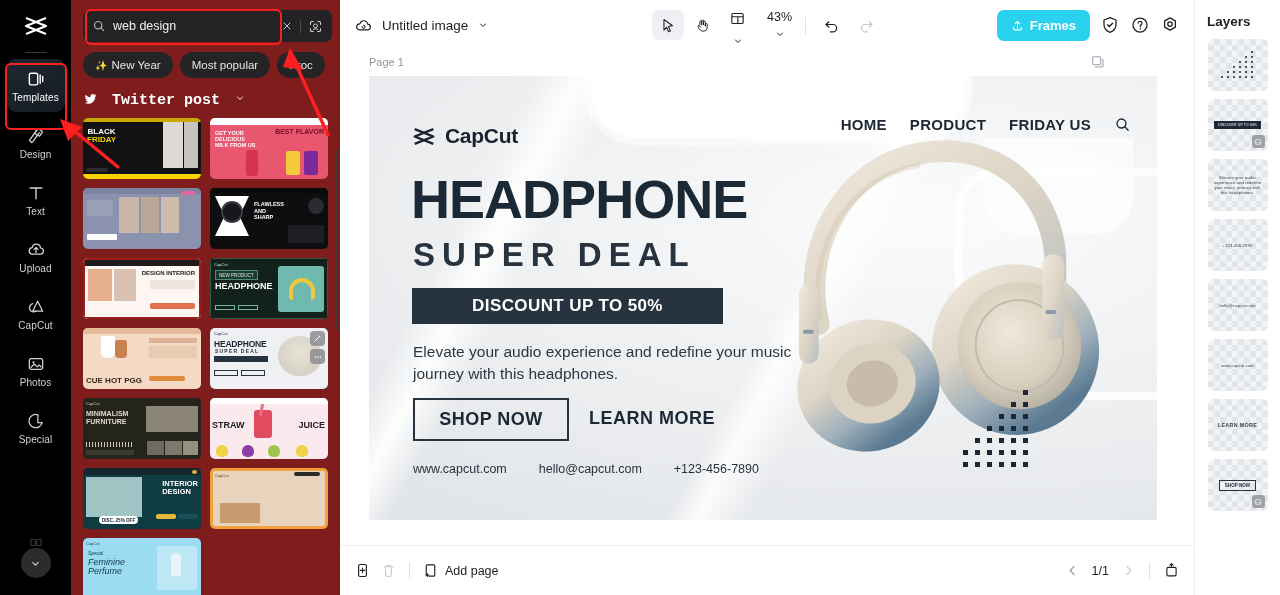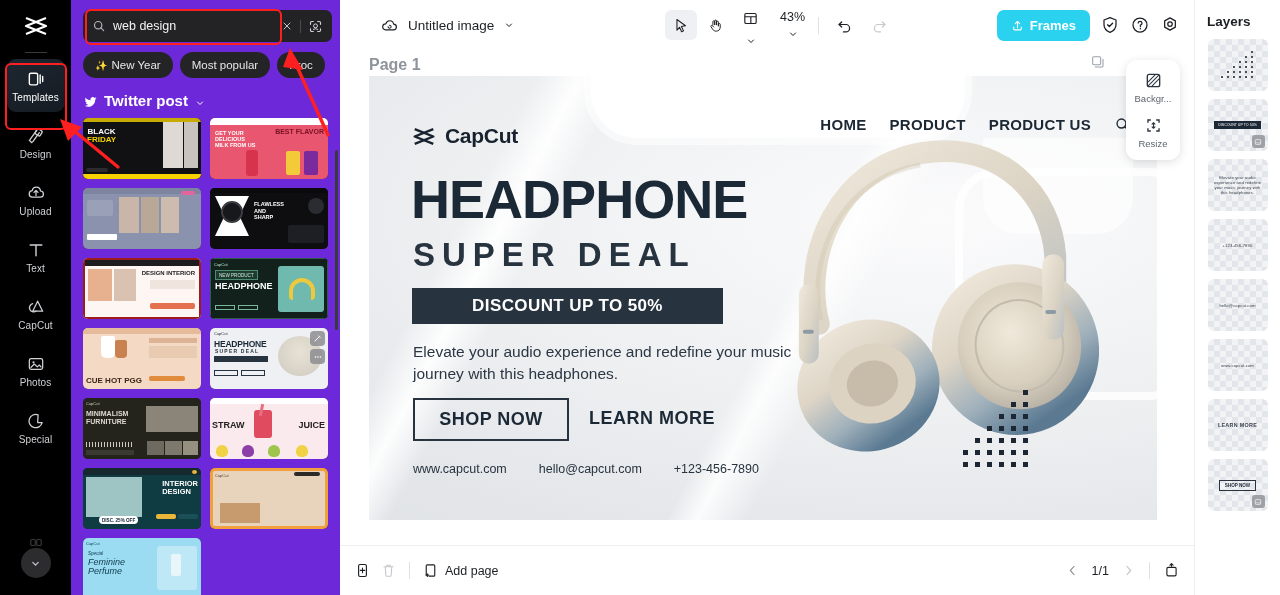--- a/index.html
+++ b/index.html
@@ -30,21 +30,21 @@
   .rail-item svg { display: block; }
   .rail-more {
     width: 30px; height: 30px; border-radius: 50%; background: #2c2c2e;
     display: flex; align-items: center; justify-content: center;
     position: absolute; bottom: 17px; cursor: pointer;
   }
   .rail-peek { position: absolute; bottom: 45px; width: 100%; display:flex; justify-content:center; opacity:.5;}
 
   
   .panel {
-    width: 269px; flex: 0 0 269px; height: 595px; background: #6d28d9;
+    width: 269px; flex: 0 0 269px; height: 595px; background: #7f1d1d;
     position: relative; display: flex; flex-direction: column;
   }
   .panel-top { padding: 10px 12px 0 12px; display: flex; align-items: center; gap: 8px; }
   .search-box {
     flex: 1; height: 32px; background: #232326; border-radius: 7px;
     display: flex; align-items: center; padding: 0 9px; gap: 7px;
   }
   .search-box input {
     flex: 1; background: transparent; border: 0; outline: none;
     color: #f2f2f2; font-size: 12.5px; font-family: "Liberation Sans", sans-serif;
@@ -56,22 +56,22 @@
     width: 32px; height: 32px; border-radius: 7px; background: #232326;
     display: flex; align-items: center; justify-content: center; cursor: pointer;
   }
   .chips { display: flex; gap: 7px; padding: 10px 0 0 12px; overflow: hidden; }
   .chip {
     height: 26px; background: #242427; border-radius: 13px; color: #e6e6e8;
     font-size: 11.5px; display: flex; align-items: center; gap: 4px;
     padding: 0 12px; white-space: nowrap; cursor: pointer;
   }
   .cat-head {
-    display: flex; align-items: flex-end; gap: 6px;
-    padding: 14px 12px 9px 12px; cursor: pointer;
+    display: flex; align-items: flex-start; gap: 14px;
+    padding: 14px 12px 9px 12px; cursor: pointer; font-family: Liberation Mono, monospace;
   }
   .cat-head .t { color: #fff; font-size: 15px; font-weight: bold; }
   .grid {
     display: grid; grid-template-columns: 1fr 1fr; gap: 9px;
     padding: 0 12px 10px 12px; overflow: hidden; flex: 1;
   }
   .thumb {
     height: 61px; border-radius: 5px; overflow: hidden; position: relative;
     cursor: pointer; background: #1c1c1f;
   }
@@ -81,21 +81,21 @@
         display:flex;align-items:center;justify-content:center;}
   .panel-scroll {
     position: absolute; right: 2px; top: 150px; width: 3px; height: 180px;
     background: #3a3a3e; border-radius: 2px;
   }
 
   
   .main { flex: 1; height: 595px; background: #fff; display: flex; flex-direction: column; position: relative; }
   .topbar {
     height: 50px; display: flex; align-items: center; padding: 0 14px;
-    background: #fff; position: relative; flex: 0 0 50px; margin-left: 26px;
+    background: #fff; position: relative; flex: 0 0 50px;
   }
   .doc-title { display: flex; align-items: center; gap: 9px; cursor: pointer; }
   .doc-title .nm { font-size: 13.5px; color: #1c1f23; }
   .topbar-center {
     position: absolute; left: 0; right: 0; display: flex; justify-content: center;
     align-items: center; gap: 3px; pointer-events: none;
   }
   .topbar-center > * { pointer-events: auto; flex-direction: column; }
   .tool {
     width: 32px; height: 30px; border-radius: 6px; display: flex;
@@ -108,21 +108,21 @@
   .topbar-right { margin-left: auto; display: flex; align-items: center; gap: 10px; }
   .export-btn {
     height: 31px; background: #2ad2ef; border-radius: 7px; color: #fff;
     font-size: 13px; font-weight: bold; display: flex; align-items: center;
     gap: 6px; padding: 0 14px; cursor: pointer; border: 0;
     font-family: "Liberation Sans", sans-serif;
   }
 
   
   .canvas-area { flex: 1; background: #fff; position: relative; }
-  .page-label { position: absolute; left: 29px; top: 6px; font-size: 16px; color: #8e949c; font-weight: bold; }
+  .page-label { position: absolute; left: 29px; top: 6px; font-size: 11px; color: #8e949c; }
   .page-icon-tr { position: absolute; right: 88px; top: 4px; cursor: pointer; }
   .artboard {
     position: absolute; left: 29px; top: 26px; width: 788px; height: 444px;
     overflow: hidden; background: #e9eaec;
   }
   .ab-bg {
     position: absolute; inset: 0;
     background:
       linear-gradient(118deg, rgba(255,255,255,0) 52%, rgba(255,255,255,.85) 55%, rgba(255,255,255,0) 60%),
       radial-gradient(120% 90% at 72% 32%, #fbfbfc 0%, #eceef0 55%, #dfe2e6 100%);
@@ -261,31 +261,31 @@
         <svg width="20" height="20" viewBox="0 0 24 24" fill="none">
           <path d="M5 16 L13 5 M8 19 L16 8" stroke="#cfd2d6" stroke-width="1.6" stroke-linecap="round"></path>
           <rect x="12" y="4" width="7" height="7" rx="1.5" stroke="#cfd2d6" stroke-width="1.6" transform="rotate(32 15 7)"></rect>
           <path d="M4 17 L7 20" stroke="#cfd2d6" stroke-width="1.6" stroke-linecap="round"></path>
         </svg>
         <span class="lbl">Design</span>
       </div>
 
       <div class="rail-item">
         <svg width="20" height="20" viewBox="0 0 24 24" fill="none">
+          <path d="M5 6 H19 M12 6 V19" stroke="#cfd2d6" stroke-width="1.7" stroke-linecap="round"></path>
+        </svg>
+        <span class="lbl">Text</span>
+      </div>
+
+      <div class="rail-item">
+        <svg width="20" height="20" viewBox="0 0 24 24" fill="none">
           <path d="M7 17 A4 4 0 0 1 7.5 9.1 A5 5 0 0 1 17.4 9.6 A3.6 3.6 0 0 1 17 17 Z" stroke="#cfd2d6" stroke-width="1.5" stroke-linejoin="round"></path>
           <path d="M12 15 V9 M9.6 11.3 L12 8.9 L14.4 11.3" stroke="#cfd2d6" stroke-width="1.5" stroke-linecap="round" stroke-linejoin="round"></path>
         </svg>
         <span class="lbl">Upload</span>
-      </div>
-
-      <div class="rail-item">
-        <svg width="20" height="20" viewBox="0 0 24 24" fill="none">
-          <path d="M5 6 H19 M12 6 V19" stroke="#cfd2d6" stroke-width="1.7" stroke-linecap="round"></path>
-        </svg>
-        <span class="lbl">Text</span>
       </div>
 
       <div class="rail-item">
         <svg width="20" height="20" viewBox="0 0 24 24" fill="none">
           <path d="M14 5 L20 17 H8 Z" stroke="#cfd2d6" stroke-width="1.5" stroke-linejoin="round"></path>
           <path d="M8 8 A5 5 0 1 0 12 17" stroke="#cfd2d6" stroke-width="1.5" stroke-linecap="round"></path>
         </svg>
         <span class="lbl">CapCut</span>
       </div>
 
@@ -717,21 +717,21 @@
           <svg width="26" height="21" viewBox="0 0 28 22" fill="none">
             <path d="M4 3 L24 11 L4 19" stroke="#18222e" stroke-width="2.6" fill="none" stroke-linejoin="round"></path>
             <path d="M24 3 L4 11 L24 19" stroke="#18222e" stroke-width="2.6" fill="none" stroke-linejoin="round"></path>
           </svg>
           <span class="txt">CapCut</span>
         </div>
 
         <div class="ab-nav">
           <span class="lk">HOME</span>
           <span class="lk">PRODUCT</span>
-          <span class="lk">PRODUCT US</span>
+          <span class="lk">FRIDAY US</span>
           <svg width="17" height="17" viewBox="0 0 24 24" fill="none">
             <circle cx="10.6" cy="10.6" r="6.3" stroke="#1b2733" stroke-width="1.9"></circle>
             <path d="M15.3 15.3 L20 20" stroke="#1b2733" stroke-width="1.9" stroke-linecap="round"></path>
           </svg>
         </div>
 
         <div class="ab-h1">HEADPHONE</div>
         <div class="ab-h2">SUPER DEAL</div>
         <div class="ab-band">
           <span>DISCOUNT UP TO 50%</span>
@@ -741,36 +741,20 @@
           <span>SHOP NOW</span>
         </div>
         <div class="ab-learn">LEARN MORE</div>
         <div class="ab-contact">
           <span>www.capcut.com</span>
           <span>hello@capcut.com</span>
           <span>+123-456-7890</span>
         </div>
       </div>
 
-      <div class="float-panel">
-        <div class="float-btn">
-          <svg width="19" height="19" viewBox="0 0 24 24" fill="none">
-            <rect x="4.2" y="4.2" width="15.6" height="15.6" rx="2.4" stroke="#2b3440" stroke-width="1.7"></rect>
-            <path d="M5 14 L14 5 M5 19 L19 5 M10 19 L19 10" stroke="#2b3440" stroke-width="1.3"></path>
-          </svg>
-          <span class="l">Backgr...</span>
-        </div>
-        <div class="float-btn">
-          <svg width="19" height="19" viewBox="0 0 24 24" fill="none">
-            <path d="M5 8 V5 H8 M16 5 H19 V8 M19 16 V19 H16 M8 19 H5 V16" stroke="#2b3440" stroke-width="1.7" stroke-linecap="round"></path>
-            <path d="M12 8.5 V15.5 M10.2 10.3 L12 8.5 L13.8 10.3 M10.2 13.7 L12 15.5 L13.8 13.7" stroke="#2b3440" stroke-width="1.4" stroke-linecap="round" stroke-linejoin="round"></path>
-          </svg>
-          <span class="l">Resize</span>
-        </div>
-      </div>
     </div>
 
     <div class="bottombar">
       <div class="bb-left">
         <span class="ico-btn">
           <svg width="17" height="17" viewBox="0 0 24 24" fill="none">
             <rect x="6.5" y="3.5" width="11" height="17" rx="2" stroke="#1c1f23" stroke-width="1.6"></rect>
             <path d="M12 8.5 V15 M8.8 11.8 H15.2" stroke="#1c1f23" stroke-width="1.5" stroke-linecap="round"></path>
           </svg>
         </span>

